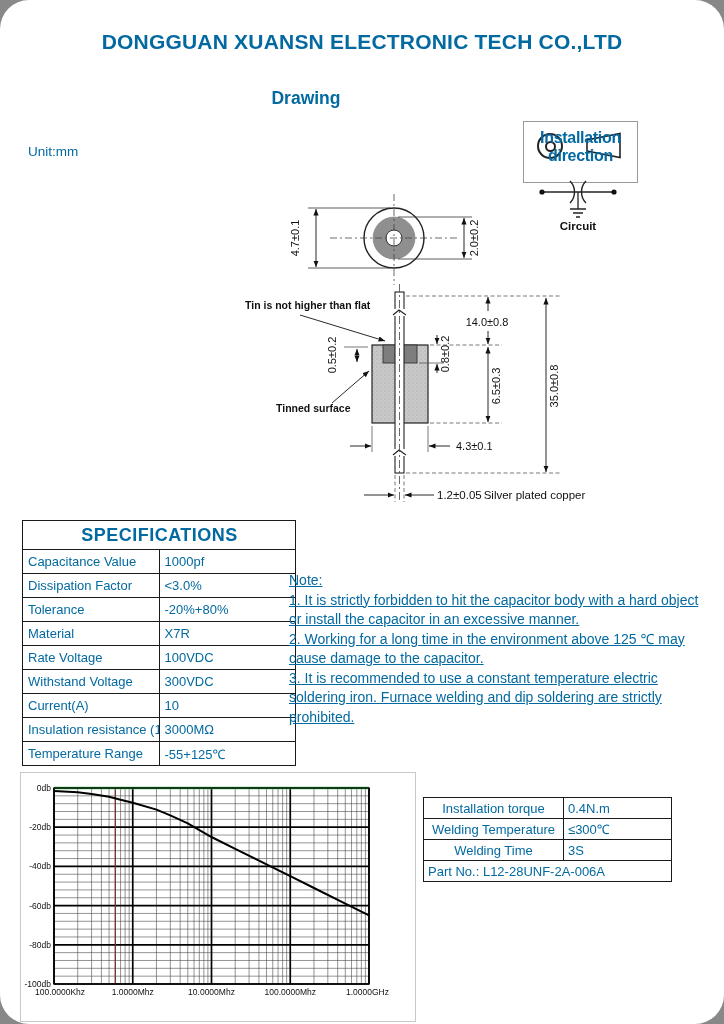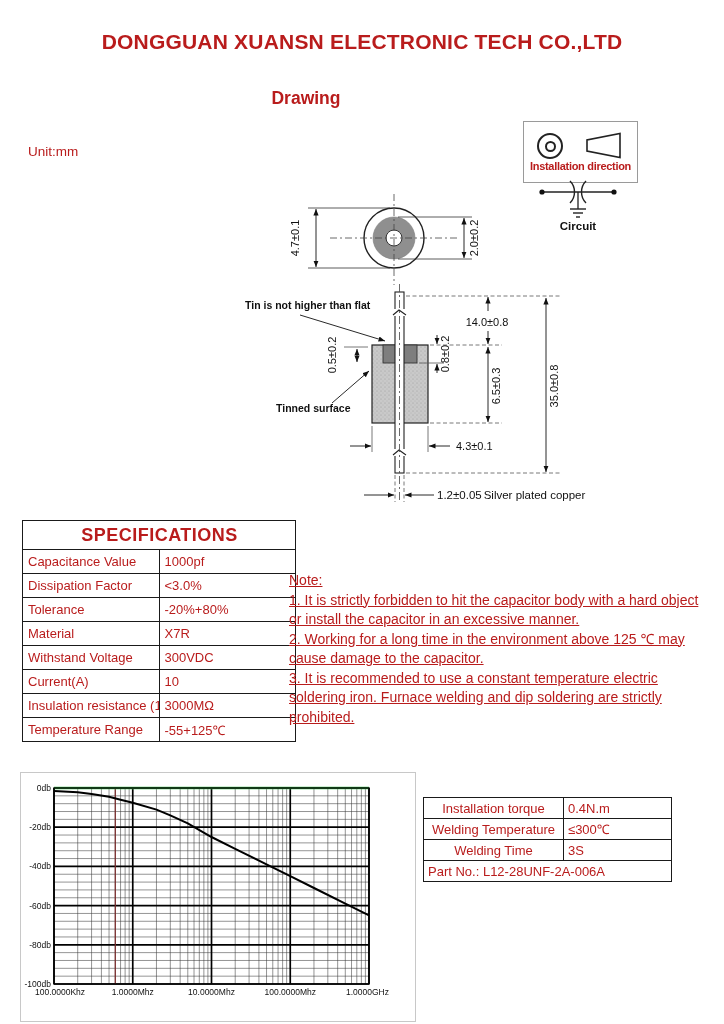--- a/index.html
+++ b/index.html
@@ -1,27 +1,27 @@
 <!DOCTYPE html>
 <html><head>
 <meta charset="utf-8">
 <style>
   html,body{margin:0;padding:0;background:#888;}
   .page{position:relative;width:724px;height:1024px;background:#fff;margin:0 auto;
-        font-family:"Liberation Sans",sans-serif;color:#b91c1c;overflow:hidden;}
+        font-family:"Liberation Sans",sans-serif;color:#0369a1;overflow:hidden;border-radius:29px;}
   .abs{position:absolute;}
   .company-title{left:0;top:30px;width:724px;text-align:center;font-size:21px;font-weight:bold;letter-spacing:.2px;}
   .doc-title{left:0;top:88px;width:612px;text-align:center;font-size:17.5px;font-weight:bold;}
   .unit-label{left:28px;top:144px;font-size:13.5px;}
   
   .install-box{left:523px;top:121px;width:113px;height:60px;border:1px solid #9a9a9a;background:#fff;}
   .donut{position:absolute;left:13px;top:11px;width:22px;height:22px;border:2.5px solid #222;border-radius:50%;}
   .donut-inner{position:absolute;left:5.5px;top:5.5px;width:7px;height:7px;border:2.5px solid #222;border-radius:50%;}
   .trapezoid{position:absolute;left:62px;top:10px;}
-  .install-label{position:absolute;left:0;bottom:10px;width:100%;text-align:center;font-size:11px;font-weight:bold;letter-spacing:-0.3px;}
+  .install-label{position:absolute;left:0;bottom:17px;width:100%;text-align:center;font-size:16px;font-weight:bold;letter-spacing:-0.3px;}
   .circuit-wrap{left:532px;top:178px;width:92px;height:56px;}
   
   .spec-table{left:22px;top:520px;width:274px;border-collapse:collapse;table-layout:fixed;}
   .spec-table th,.spec-table td{border:1.6px solid #1a1a1a;font-size:13px;font-weight:normal;
        padding:2px 4px 2px 5px;height:19px;overflow:hidden;white-space:nowrap;}
   .spec-table th{font-size:18px;font-weight:bold;text-align:center;height:24px;letter-spacing:.5px;}
   .col-label{width:176px;margin-left:41px;}
   
   .notes{left:289px;top:571px;width:410px;font-size:14px;line-height:19.5px;text-decoration:underline;}
   
@@ -171,20 +171,24 @@
           <td class="col-label">Dissipation Factor</td>
           <td>&lt;3.0%</td>
         </tr>
     <tr>
           <td class="col-label">Tolerance</td>
           <td>-20%+80%</td>
         </tr>
     <tr>
           <td class="col-label">Material</td>
           <td>X7R</td>
+        </tr>
+    <tr>
+          <td class="col-label">Rate Voltage</td>
+          <td>100VDC</td>
         </tr>
     <tr>
           <td class="col-label">Withstand Voltage</td>
           <td>300VDC</td>
         </tr>
     <tr>
           <td class="col-label">Current(A)</td>
           <td>10</td>
         </tr>
     <tr>

